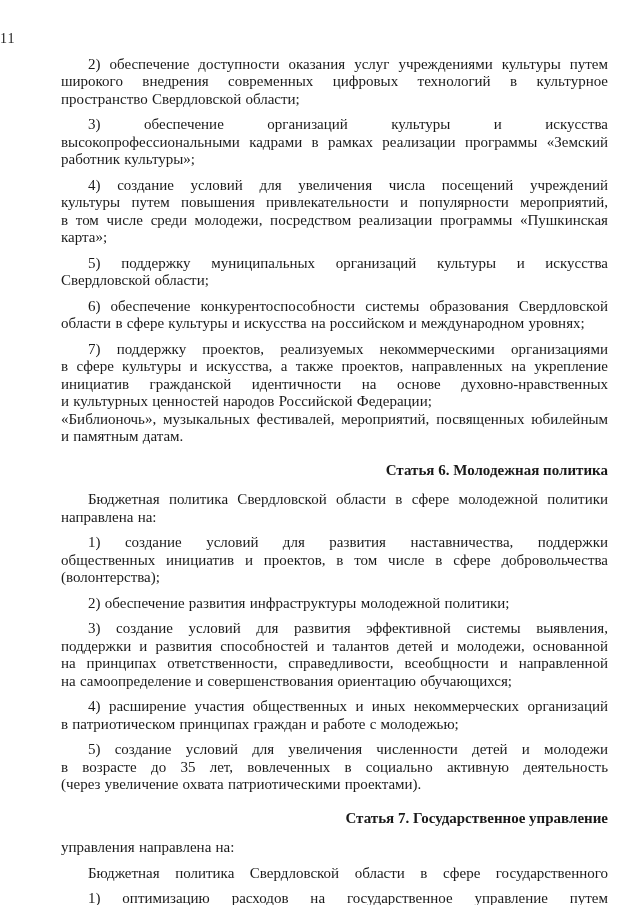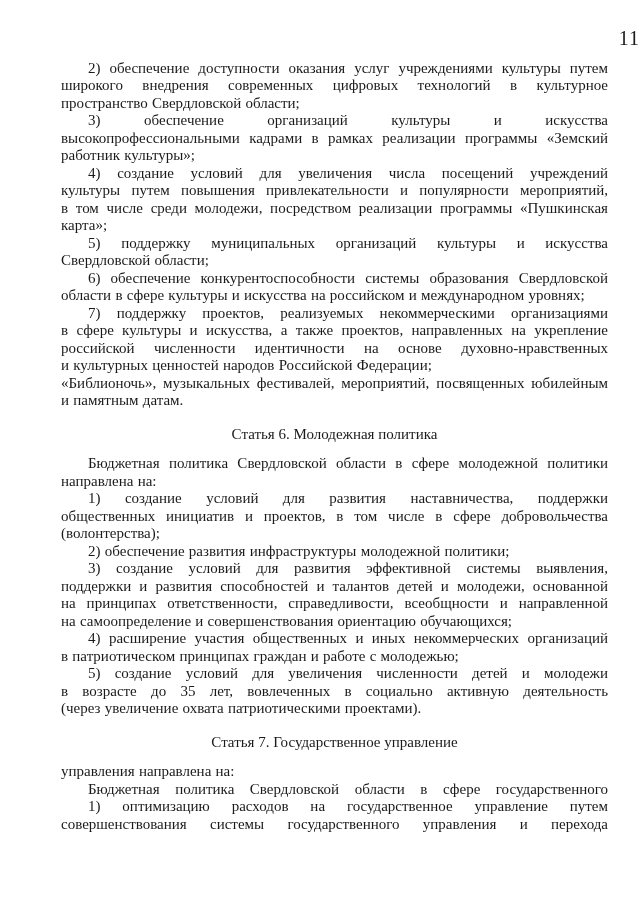--- a/index.html
+++ b/index.html
@@ -12,50 +12,50 @@
     width: 640px;
     height: 905px;
     background: #ffffff;
     color: #1a1a1a;
     font-family: "Liberation Serif", "DejaVu Serif", serif;
     box-sizing: border-box;
     padding-top: 30px;
     overflow: hidden;
   }
   .page-number {
-    text-align: right;
-    font-size: 20px;
+    text-align: left;
+    font-size: 14px;
     line-height: 17.5px;
-    margin-bottom: 12px;
     letter-spacing: 1px;
   }
   .content {
     margin-left: 61px;
     width: 547px;
     font-size: 15px;
     line-height: 17.5px;
   }
   .paragraph {
     margin: 0;
   }
   .line {
     text-align: justify;
     text-align-last: justify;
     word-spacing: 0.5px;
   }
   .line.first {
     text-indent: 27px;
+    margin-top: 8px;
   }
   .line.last {
     text-align: right;
     text-align-last: left;
   }
   .heading {
-    font-weight: normal;
-    text-align: center;
+    font-weight: bold;
+    text-align: right;
     margin: 16px 0 12px 0;
   }
 </style>
 </head>
 <body>
 
 <div class="page">
   <div class="page-number">11</div>
   <div class="content">
       <div class="paragraph">
@@ -78,21 +78,21 @@
         <div class="line first">5) поддержку муниципальных организаций культуры и искусства</div>
         <div class="line last">Свердловской области;</div>
       </div>
       <div class="paragraph">
         <div class="line first">6) обеспечение конкурентоспособности системы образования Свердловской</div>
         <div class="line last">области в сфере культуры и искусства на российском и международном уровнях;</div>
       </div>
       <div class="paragraph">
         <div class="line first">7) поддержку проектов, реализуемых некоммерческими организациями</div>
         <div class="line">в сфере культуры и искусства, а также проектов, направленных на укрепление</div>
-        <div class="line">российской численности идентичности на основе духовно-нравственных</div>
+        <div class="line">инициатив гражданской идентичности на основе духовно-нравственных</div>
         <div class="line last">и культурных ценностей народов Российской Федерации;</div>
       </div>
       <div class="paragraph">
         <div class="line">«Библионочь», музыкальных фестивалей, мероприятий, посвященных юбилейным</div>
         <div class="line last">и памятным датам.</div>
       </div>
       <div class="heading">Статья 6. Молодежная политика</div>
       <div class="paragraph">
         <div class="line first">Бюджетная политика Свердловской области в сфере молодежной политики</div>
         <div class="line last">направлена на:</div>

